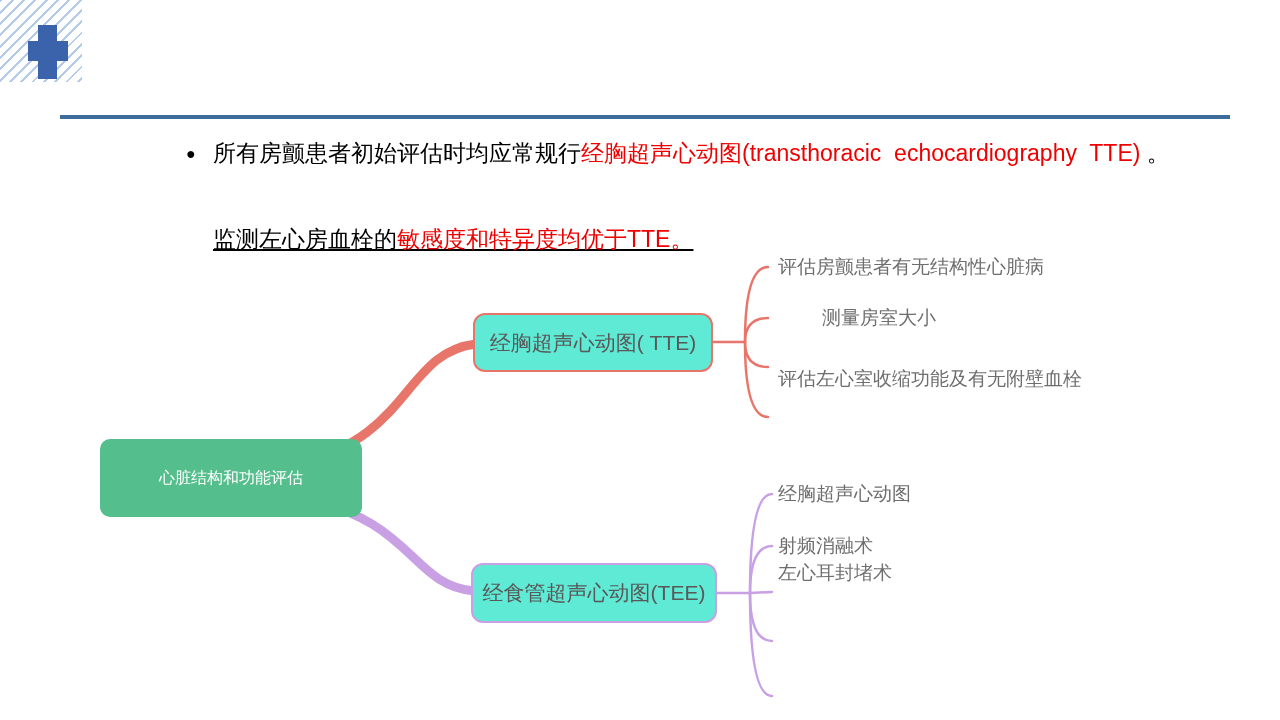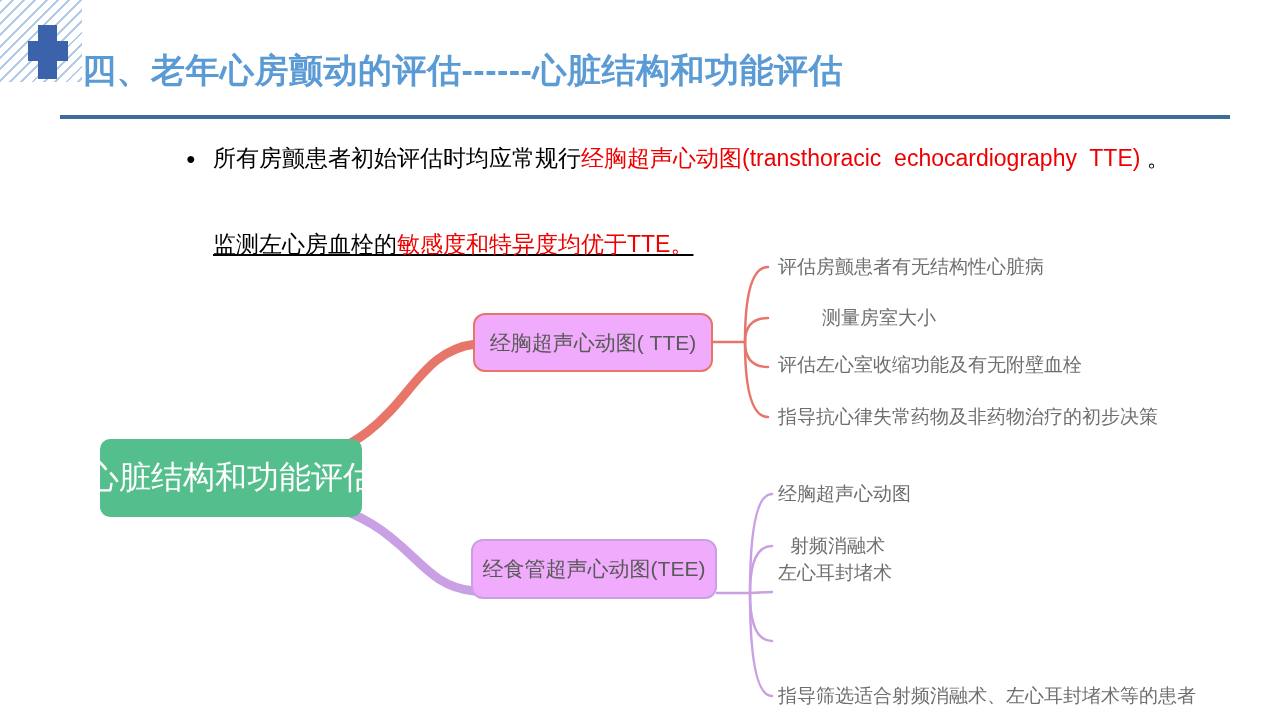--- a/index.html
+++ b/index.html
@@ -19,70 +19,69 @@
   
   .title{
     position:absolute;left:82px;top:48px;margin:0;
     font-size:34px;line-height:44px;font-weight:600;letter-spacing:0.5px;
     color:var(--c-title,#5B9BD5);white-space:nowrap;
   }
   .rule{position:absolute;left:60px;top:115px;width:1170px;height:4px;background:var(--c-underline,#3E6D9C);}
   
   .bline{
     position:absolute;left:186px;white-space:pre;
-    font-size:23px;line-height:38px;color:var(--c-body-text,#000);
+    font-size:23px;line-height:28px;color:var(--c-body-text,#000);
   }
   .bline.l1{top:139px;}
   .bline.l2{top:183px;}
   .bline.l3{top:225px;left:213px;text-decoration:underline;}
   .dot{display:inline-block;width:27px;font-size:16px;vertical-align:2px;}
   .seg.red{color:var(--c-red,#EE0000);}
   
   svg.connectors{position:absolute;left:0;top:0;z-index:1;}
   path.thick{fill:none;stroke-width:9px;stroke-linecap:round;}
   path.thin{fill:none;stroke-width:2.5px;stroke-linecap:round;}
   path.salmon{stroke:var(--c-branch-salmon,#E8756A);}
   path.purple{stroke:var(--c-branch-purple,#C9A0E4);}
   .node{
     position:absolute;z-index:2;display:flex;align-items:center;justify-content:center;
-    box-sizing:border-box;background:#f0abfc;white-space:nowrap;
+    box-sizing:border-box;background:#5eead4;white-space:nowrap;
   }
   .node-root{
     left:100px;top:439px;width:262px;height:78px;border-radius:10px;
-    background:var(--c-root-green,#54BE8C);color:#ffffff;font-size:32px;font-weight:500;
+    background:var(--c-root-green,#54BE8C);color:#ffffff;font-size:16px;font-weight:500;
   }
   .node-tte{
     left:473px;top:313px;width:240px;height:59px;border-radius:12px;
     border:2.5px solid var(--c-branch-salmon,#E8756A);
     color:var(--c-node-text,#595959);font-size:21px;
   }
   .node-tee{
-    left:471px;top:539px;width:246px;height:60px;border-radius:12px;
+    left:471px;top:563px;width:246px;height:60px;border-radius:12px;
     border:2.5px solid var(--c-branch-purple,#C9A0E4);
     color:var(--c-node-text,#595959);font-size:21px;
   }
   .leaf{
     position:absolute;left:778px;z-index:2;height:26px;line-height:26px;
     font-size:19px;color:var(--c-leaf-text,#6E6E6E);white-space:nowrap;
   }
-  .tte-l0{top:254px;} .tte-l1{top:305px;margin-left:44px;} .tte-l2{top:352px;} .tte-l3{top:404px;}
-  .tee-l0{top:481px;} .tee-l1{top:533px;margin-left:12px;} .tee-l2{top:560px;} .tee-l3{top:628px;} .tee-l4{top:683px;}
+  .tte-l0{top:254px;} .tte-l1{top:305px;margin-left:44px;} .tte-l2{top:366px;} .tte-l3{top:404px;}
+  .tee-l0{top:481px;} .tee-l1{top:533px;} .tee-l2{top:560px;} .tee-l3{top:628px;} .tee-l4{top:683px;}
 </style>
 </head>
 <body>
 
 <div class="slide">
 
   <div class="stripes"></div>
   <div class="cross">
     <div class="v"></div>
     <div class="h"></div>
   </div>
 
-  <h1 class="title">四、老年心房颤动的评估------心脏结构和功能评估</h1>
   <div class="rule"></div>
 
   <div class="bline l1"><span class="dot">●</span><span class="seg">所有房颤患者初始评估时均应常规行</span><span class="seg red">经胸超声心动图(transthoracic  echocardiography  TTE)</span><span class="seg"> 。</span></div>
 
 
   <div class="bline l3"><span class="seg">监测左心房血栓的</span><span class="seg red">敏感度和特异度均优于TTE。</span></div>
 
   <svg class="connectors" width="1280" height="720" viewBox="0 0 1280 720" xmlns="http://www.w3.org/2000/svg">
     <path class="thick salmon" d="M 300 462 C 410 438, 405 352, 476 344"></path>
     <path class="thick purple" d="M 300 498 C 415 520, 410 585, 474 591"></path>
@@ -101,20 +100,18 @@
     <path class="thin purple" d="M 750 593 Q 750 696, 772 696"></path>
   </svg>
 
   <div class="node node-root">心脏结构和功能评估</div>
   <div class="node node-tte">经胸超声心动图( TTE)</div>
   <div class="node node-tee">经食管超声心动图(TEE)</div>
 
   <div class="leaf tte-l0">评估房颤患者有无结构性心脏病</div>
   <div class="leaf tte-l1">测量房室大小</div>
   <div class="leaf tte-l2">评估左心室收缩功能及有无附壁血栓</div>
-  <div class="leaf tte-l3">指导抗心律失常药物及非药物治疗的初步决策</div>
 
   <div class="leaf tee-l0">经胸超声心动图</div>
   <div class="leaf tee-l1">射频消融术</div>
   <div class="leaf tee-l2">左心耳封堵术</div>
-  <div class="leaf tee-l4">指导筛选适合射频消融术、左心耳封堵术等的患者</div>
 
 </div>
 
 </body></html>

